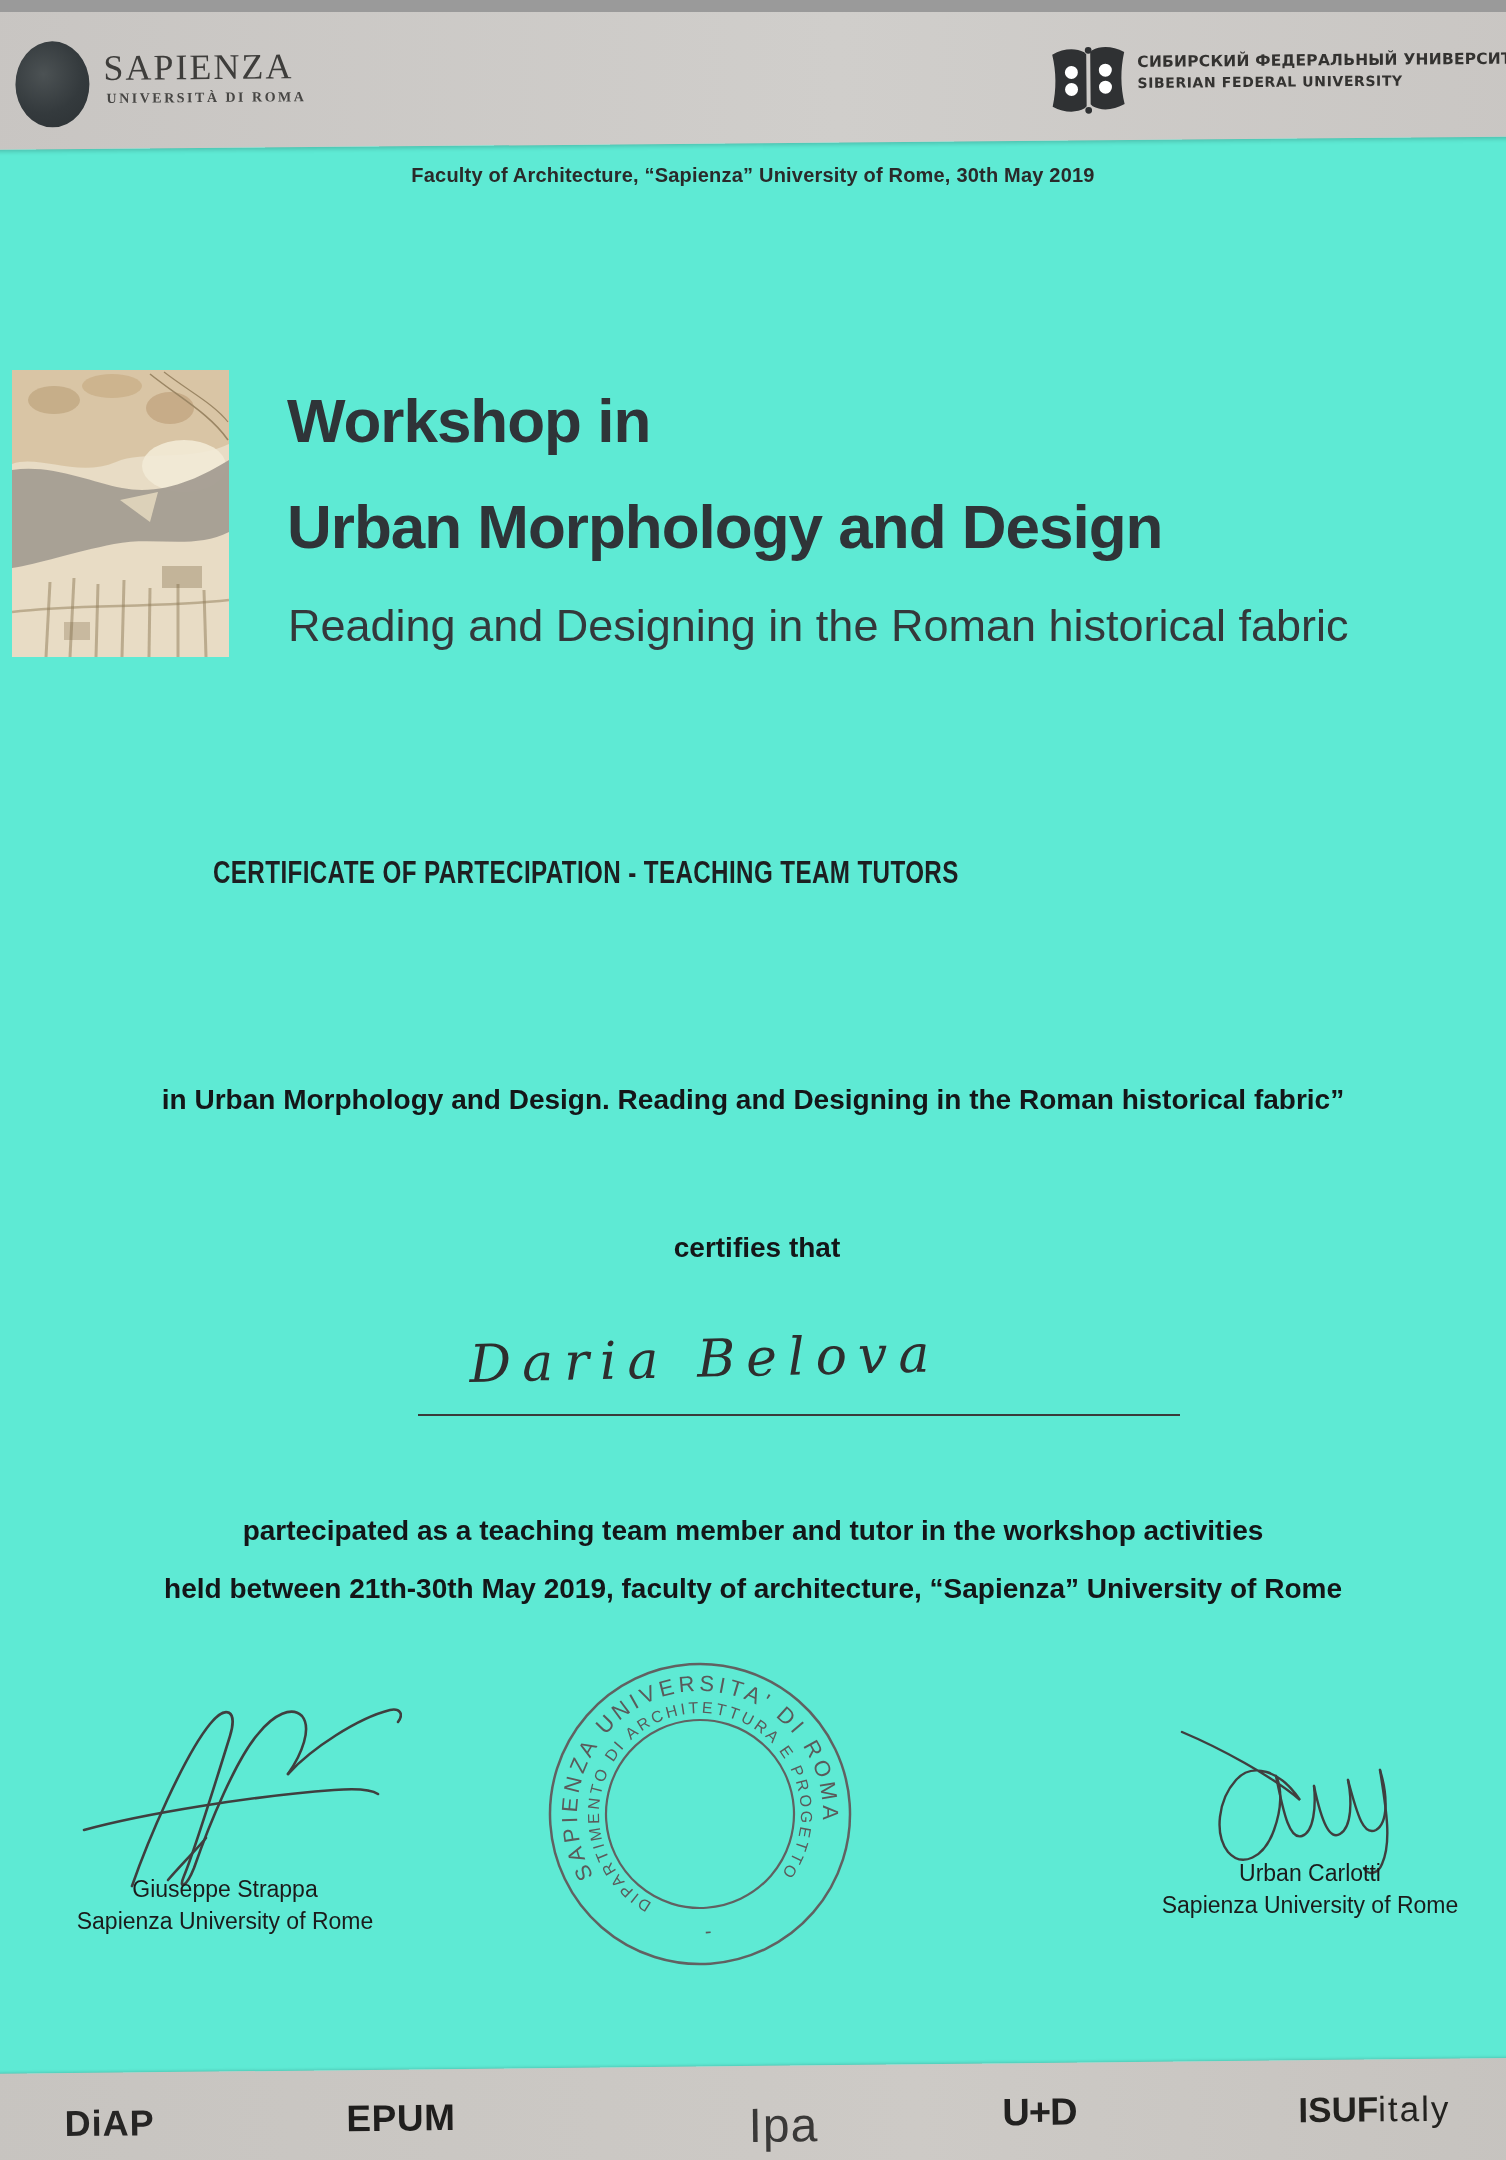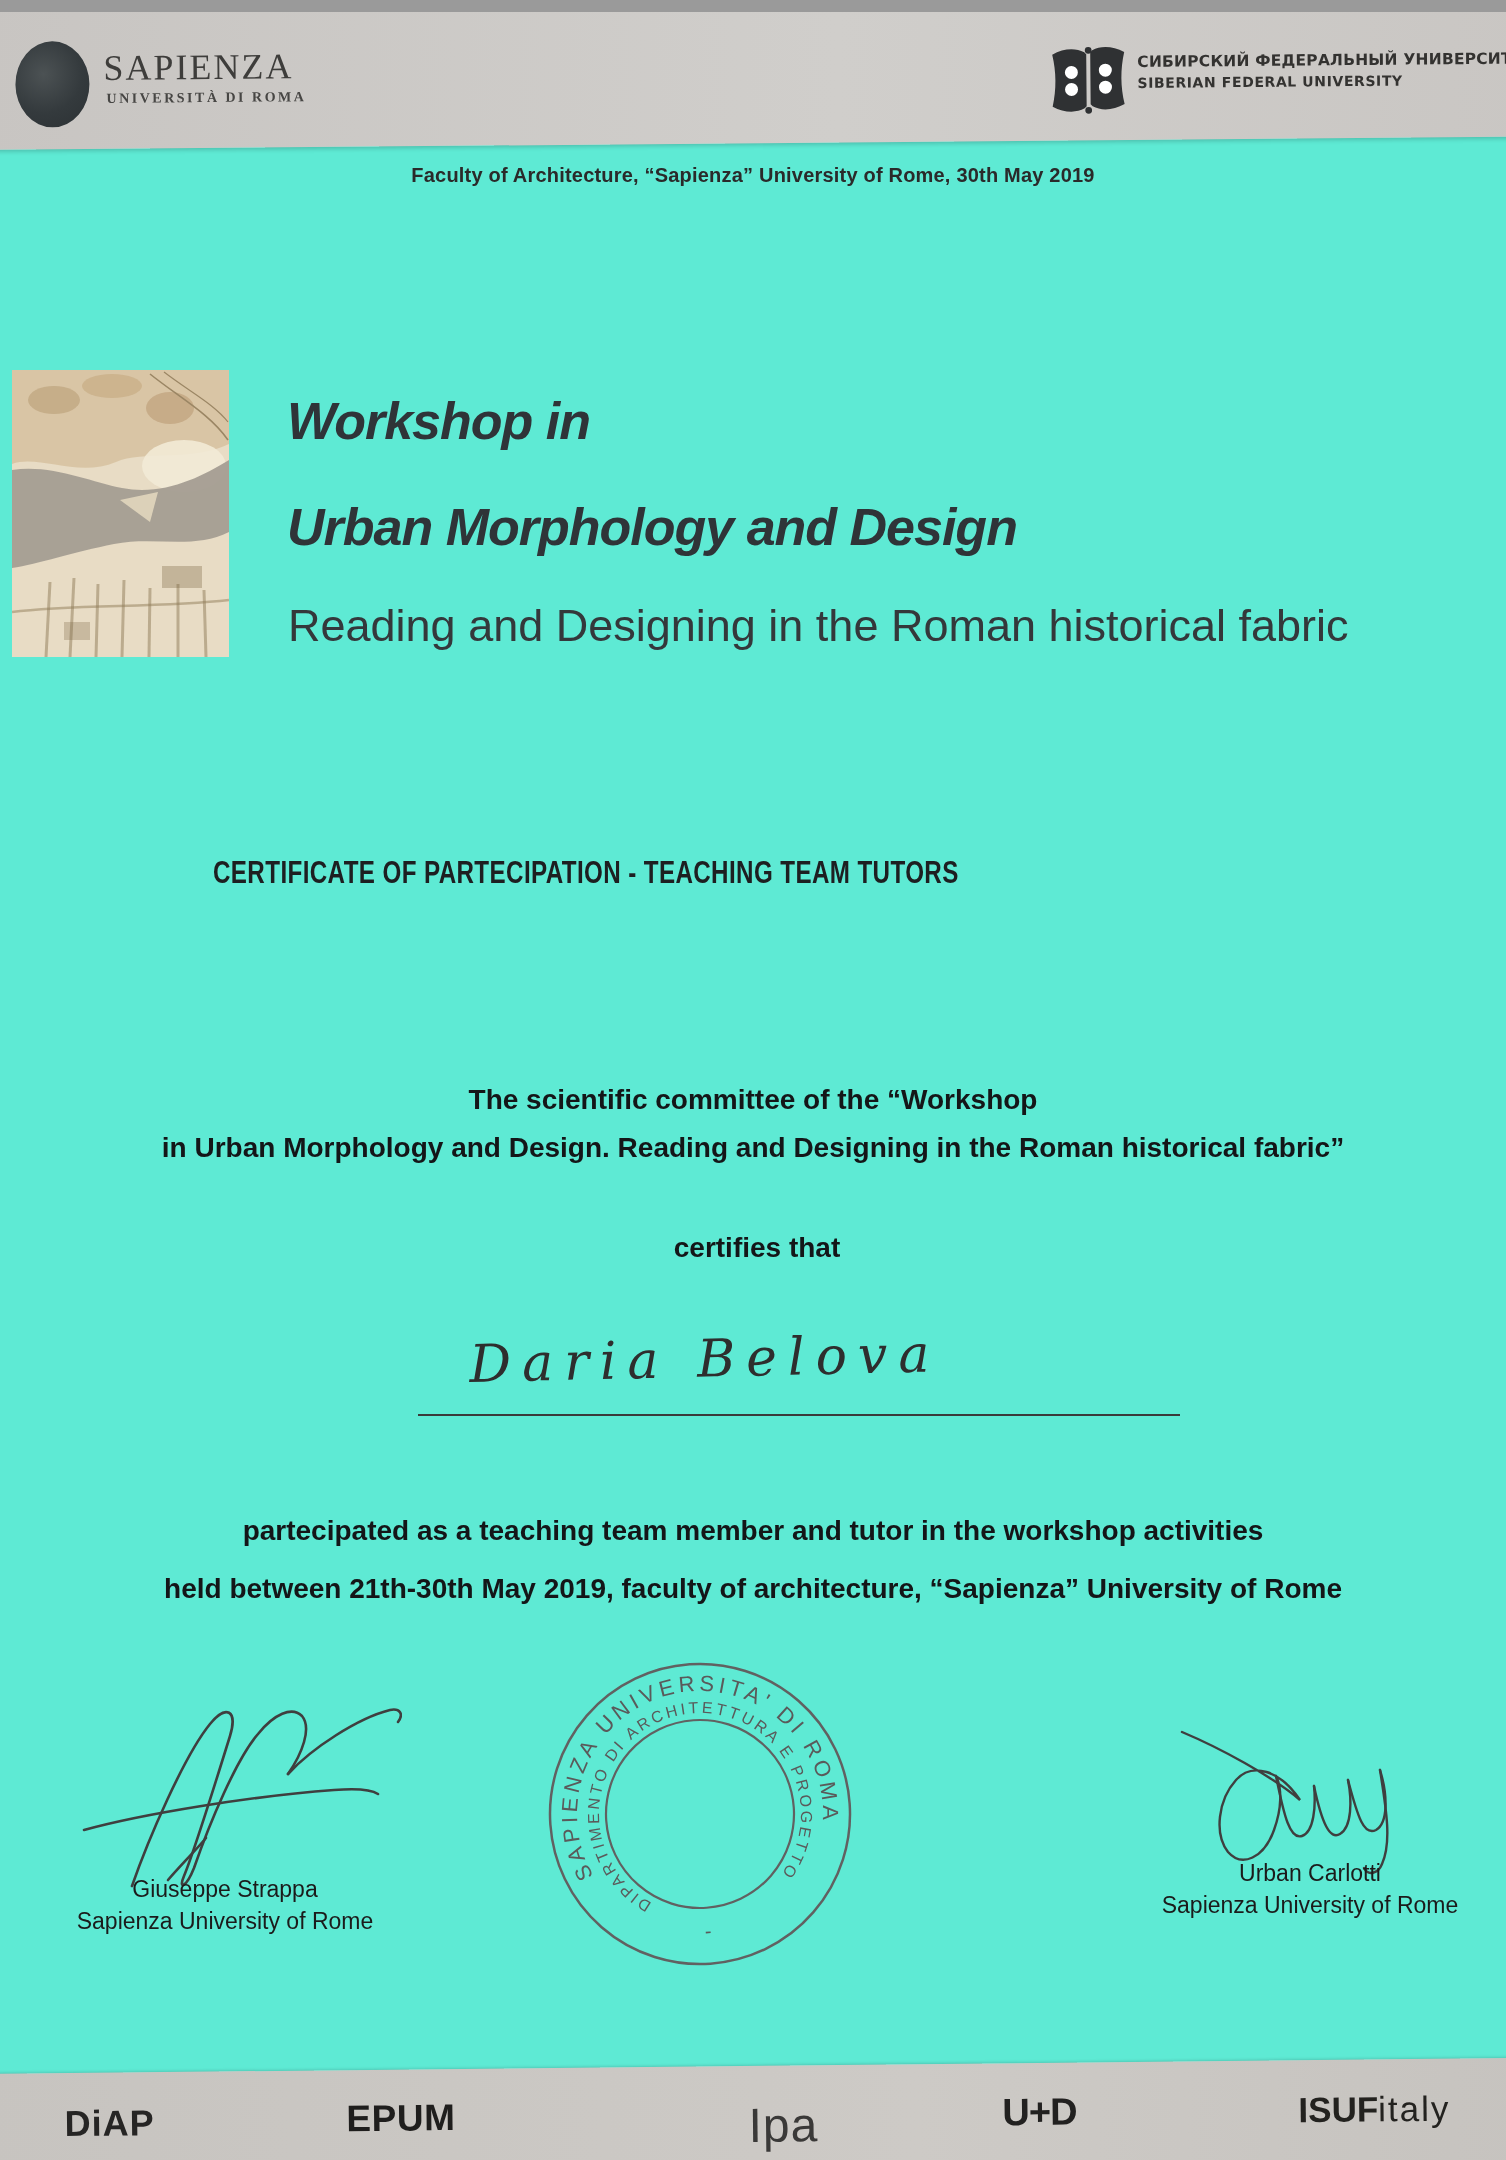--- a/index.html
+++ b/index.html
@@ -45,21 +45,21 @@
   
   .dateline{
     position:absolute; left:0; right:0; top:152px; text-align:center;
     font-size:20px; font-weight:700; color:#2a2a2a; letter-spacing:.2px;
   }
   
   .map{position:absolute; left:12px; top:358px; width:217px; height:287px;}
   
   .title{
     position:absolute; left:287px; top:356px;
-    font-size:52px; font-weight:700; color:#2f3438; letter-spacing:-1px; line-height:106px;font-style:italic;
+    font-size:62px; font-weight:700; color:#2f3438; letter-spacing:-1px; line-height:106px;
   }
   .subtitle{
     position:absolute; left:288px; top:588px;
     font-size:45px; font-weight:400; color:#34383b;
   }
   .cert-heading{
     position:absolute; left:213px; top:843px;
     font-size:31px; font-weight:700; color:#1d1f21; letter-spacing:.5px;
     transform:scaleX(.78); transform-origin:0 50%; white-space:nowrap;
   }
@@ -153,21 +153,20 @@
 
   <div class="title">
     <div>Workshop in</div>
     <div>Urban Morphology and Design</div>
   </div>
   <div class="subtitle">Reading and Designing in the Roman historical fabric</div>
 
   <div class="cert-heading">CERTIFICATE OF PARTECIPATION - TEACHING TEAM TUTORS</div>
 
   <div class="centered-bold committee">
-    <div>The scientific committee of the “Workshop</div>
     <div>in Urban Morphology and Design. Reading and Designing in the Roman historical fabric”</div>
   </div>
 
   <div class="centered-bold certifies">certifies that</div>
 
   <div class="recipient">Daria Belova</div>
   <div class="name-line"></div>
 
   <div class="centered-bold participation">
     <div>partecipated as a teaching team member and tutor in the workshop activities</div>

